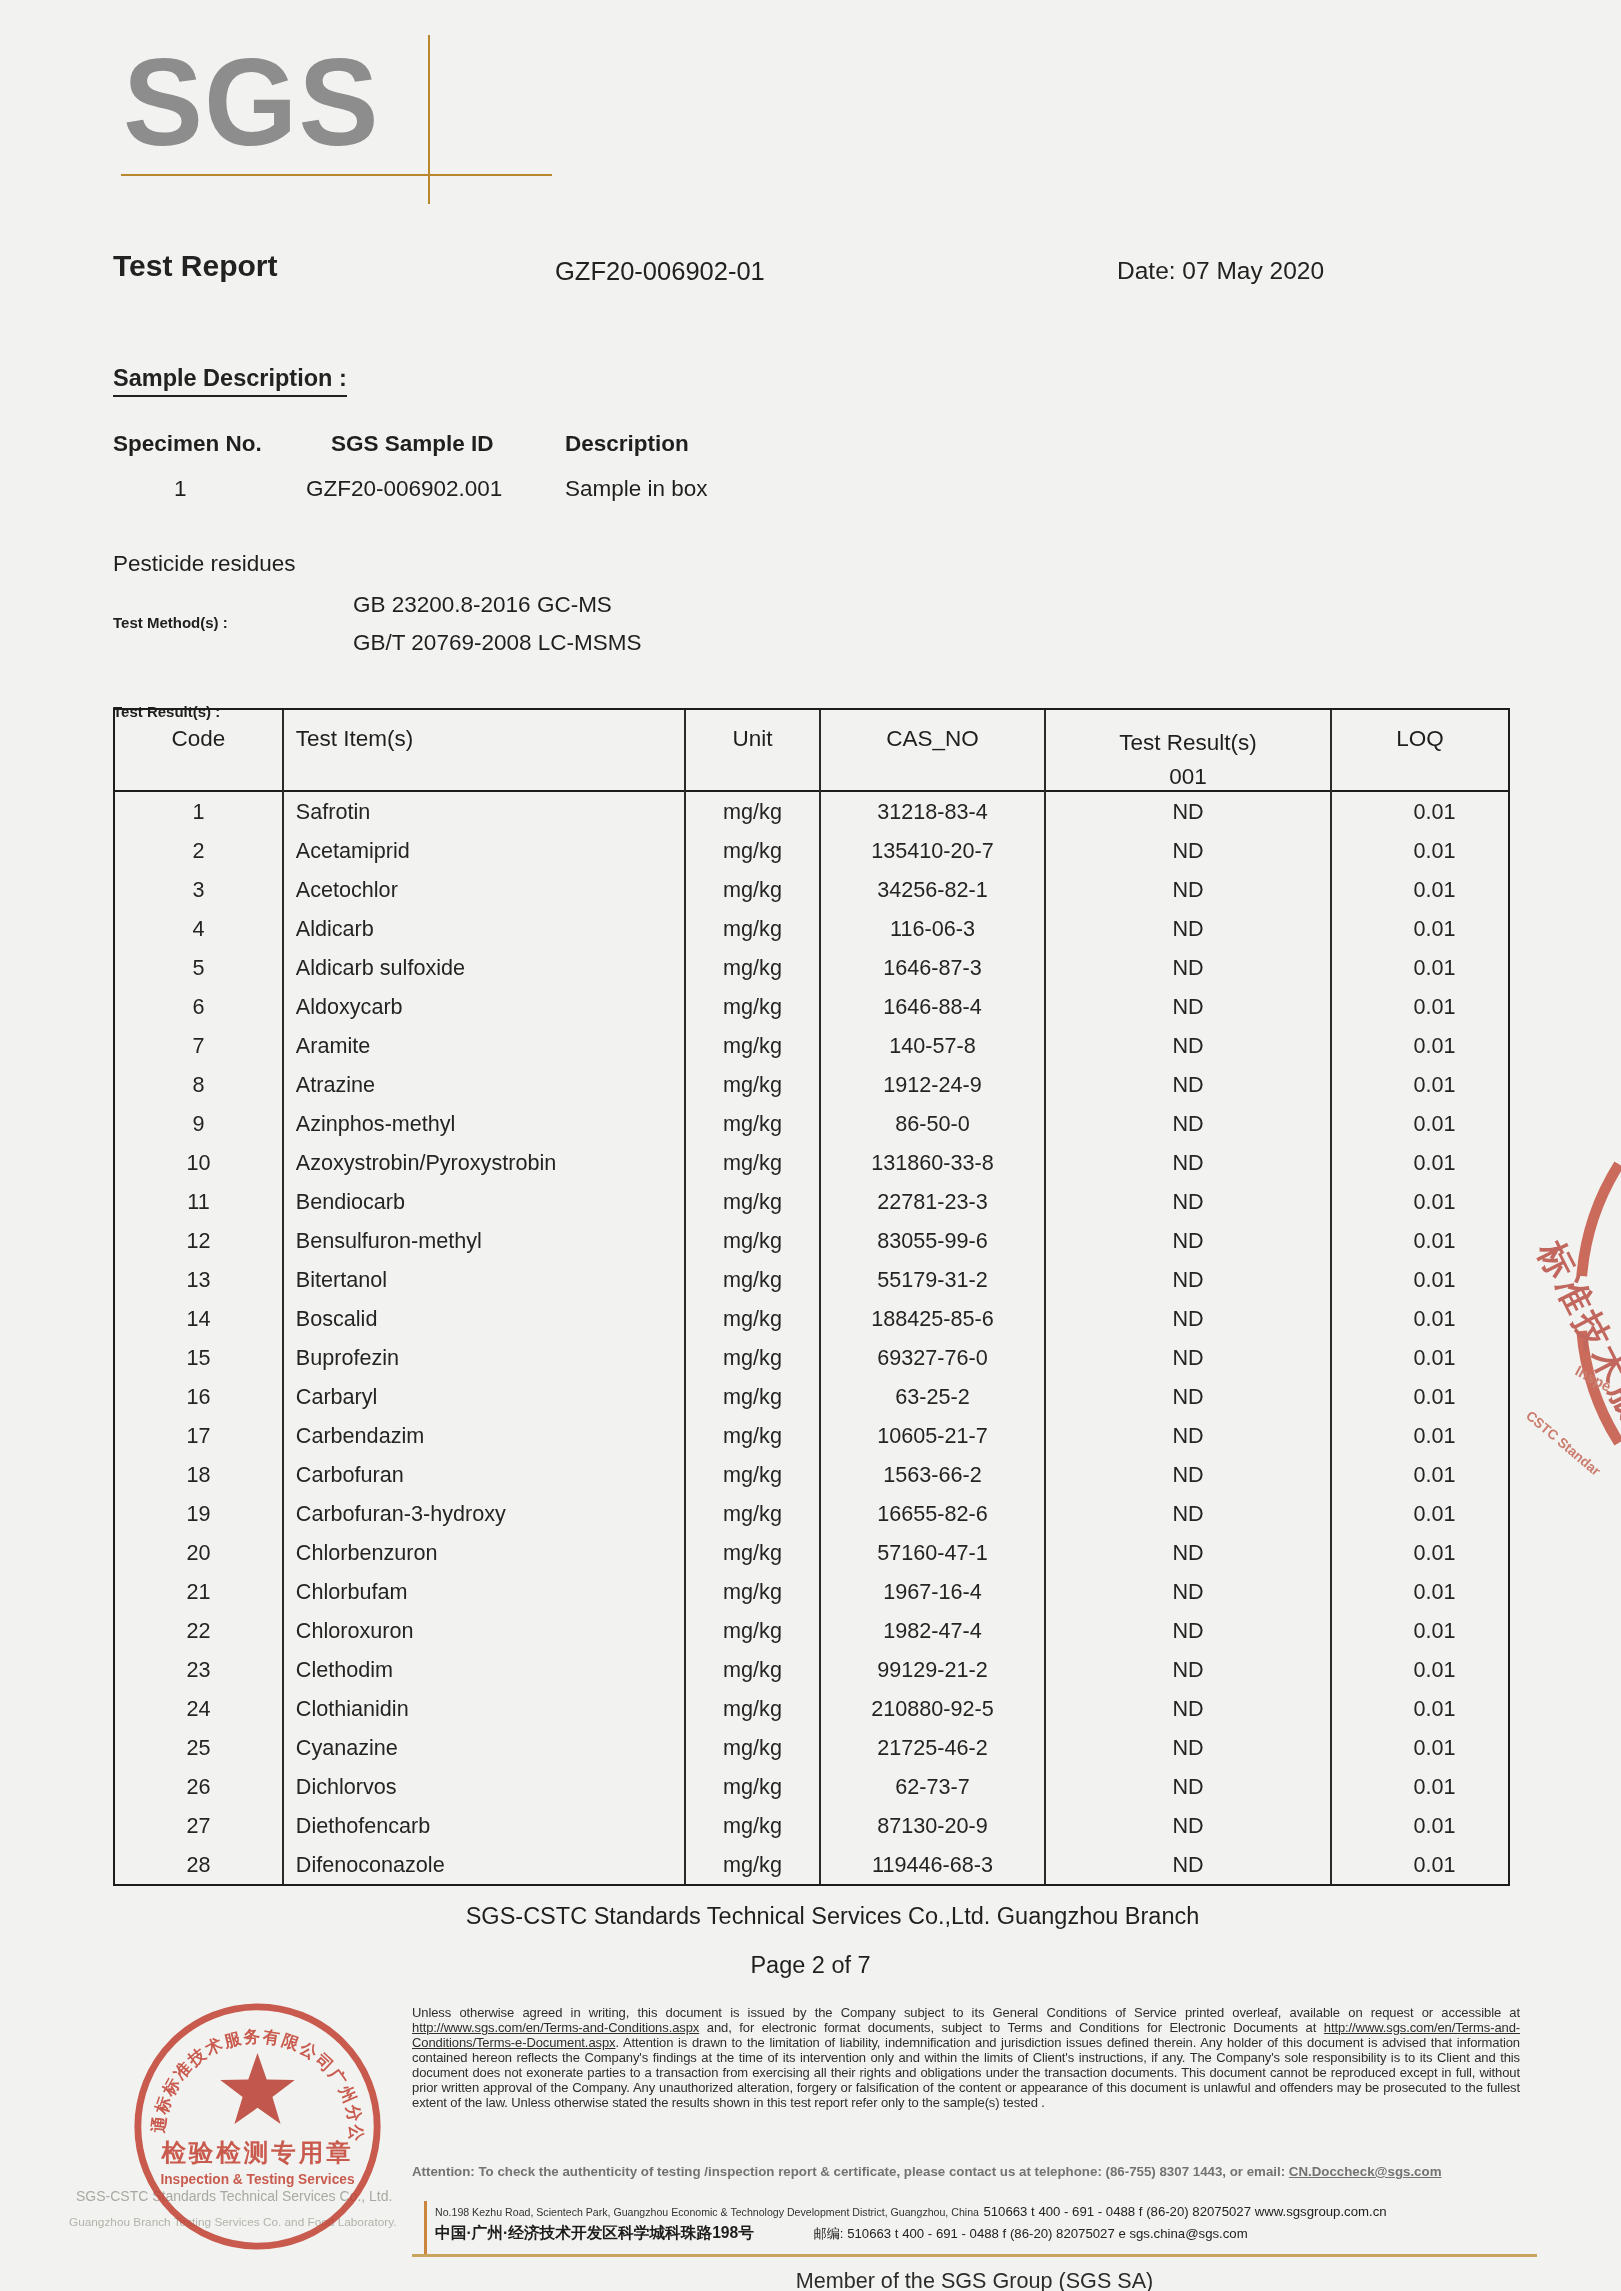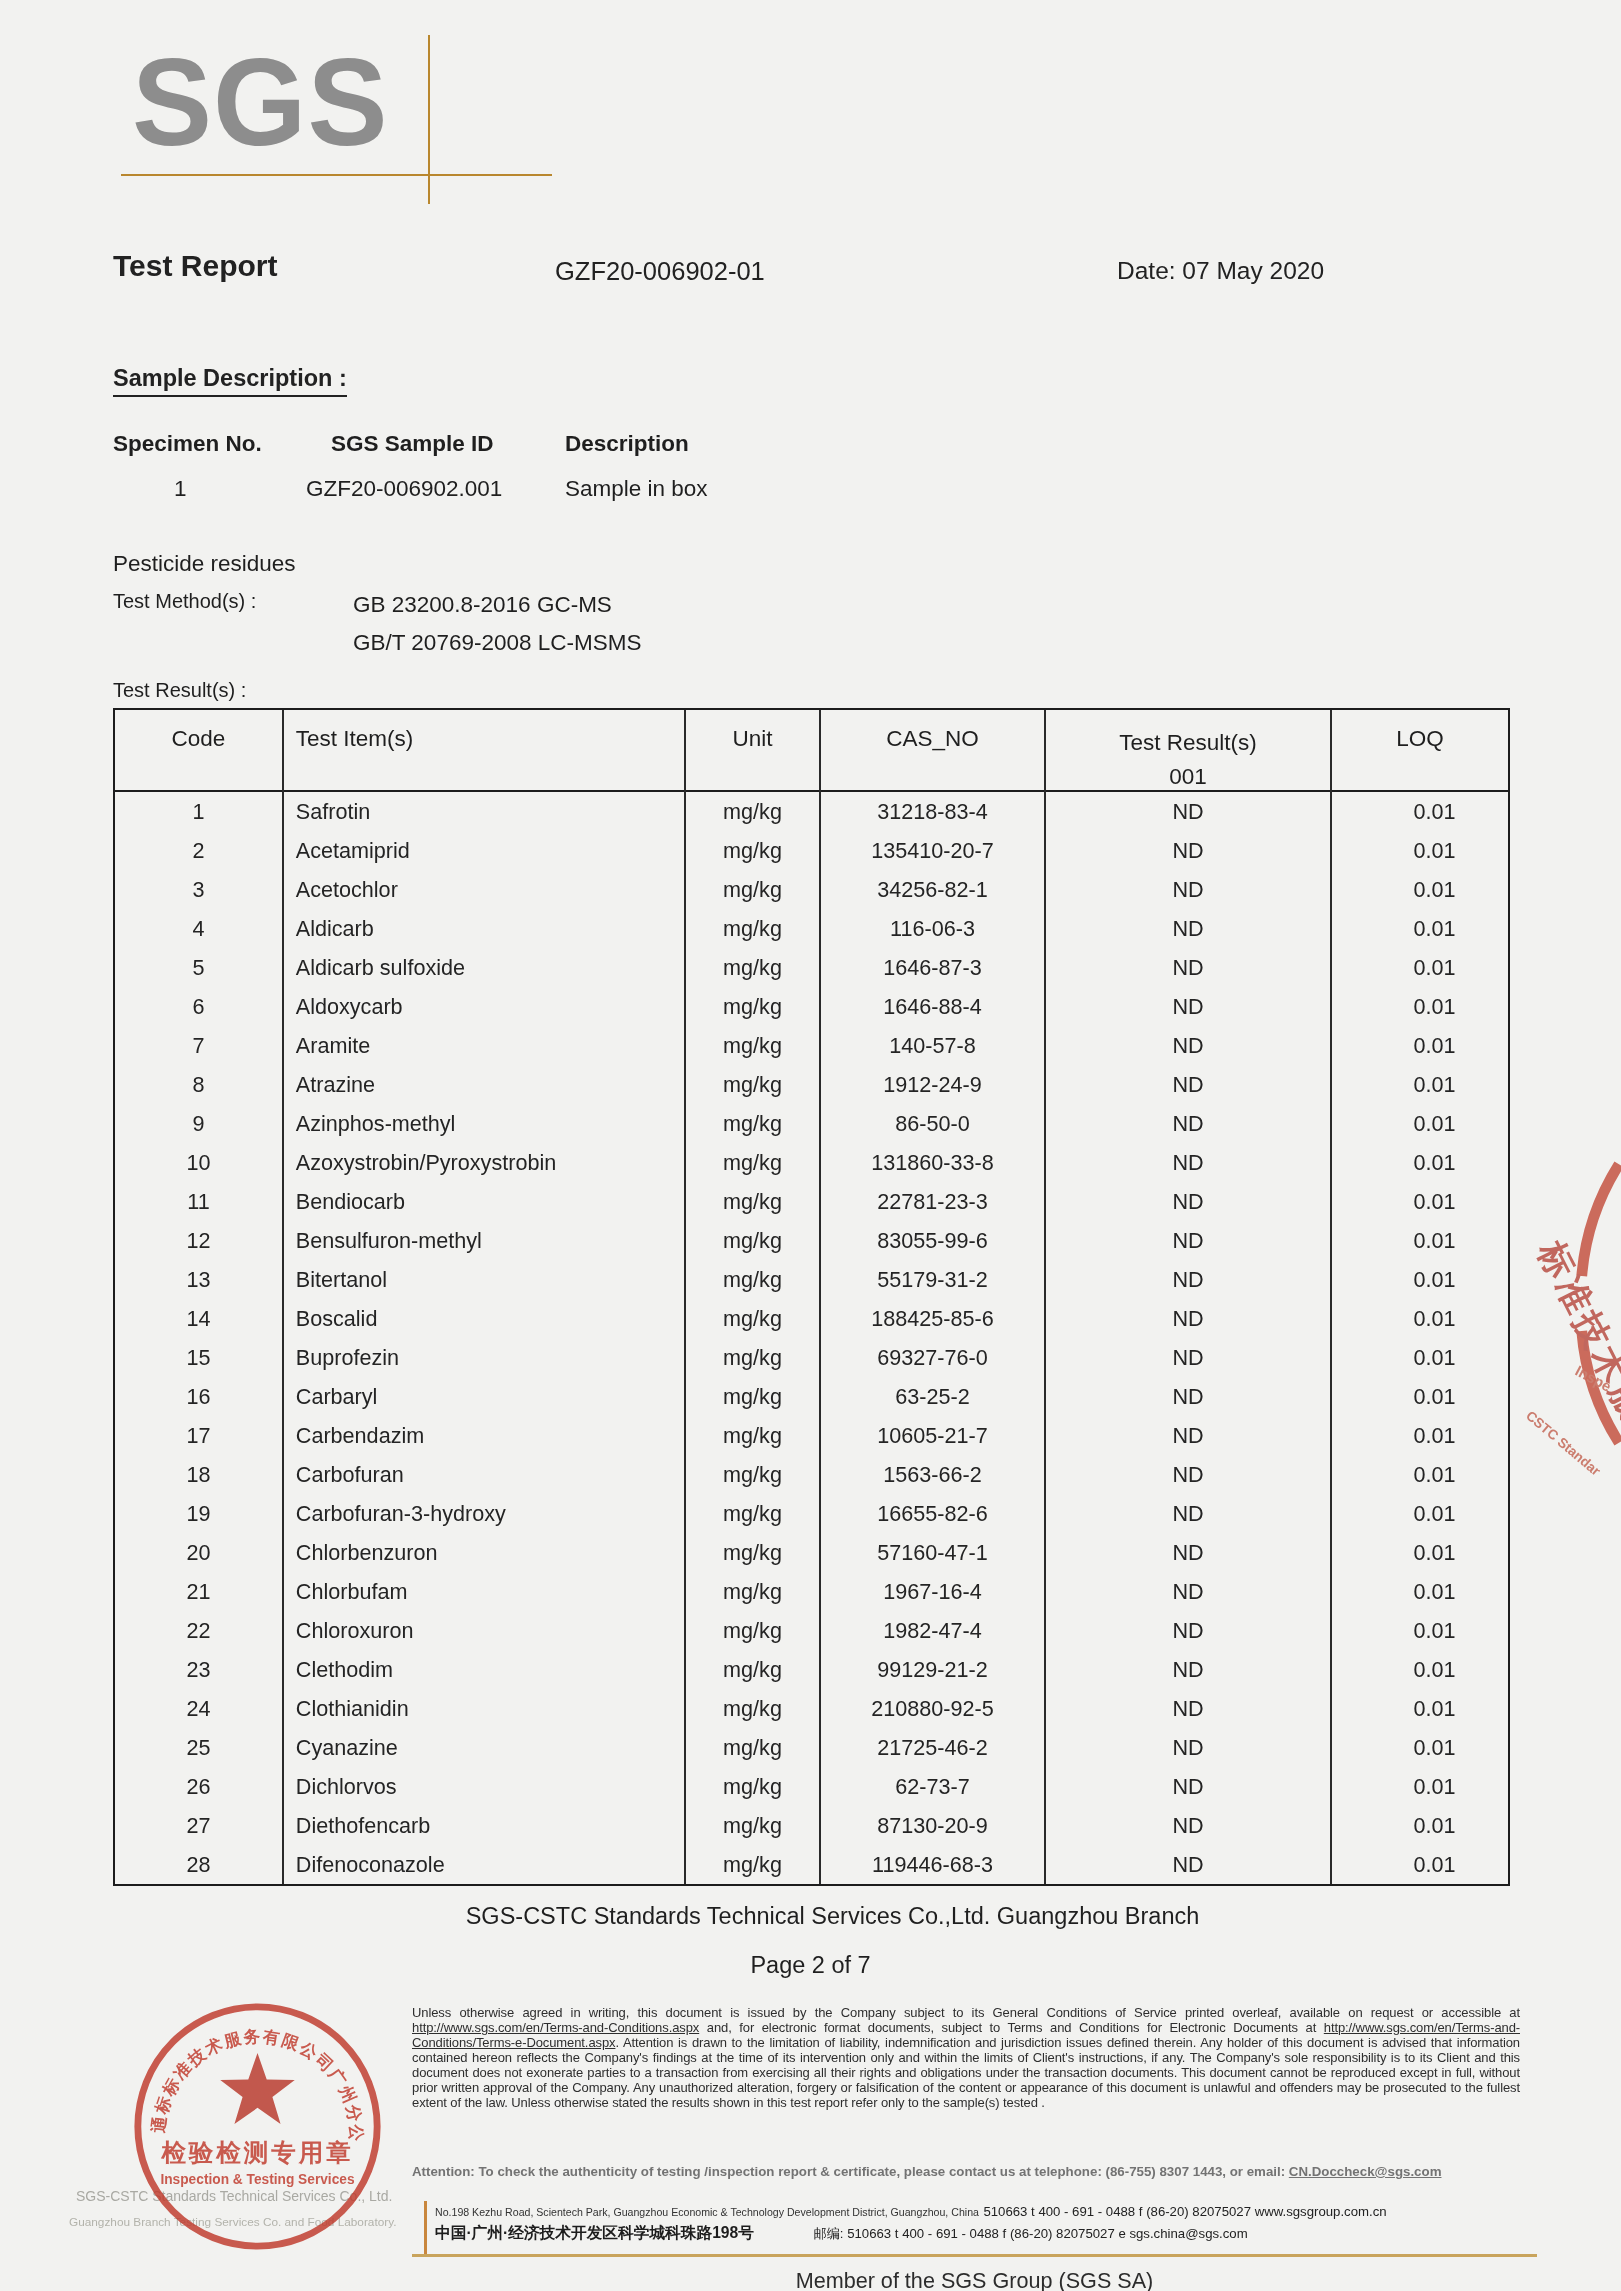--- a/index.html
+++ b/index.html
@@ -22,21 +22,21 @@
   .title{font-size:30px;font-weight:bold;color:#222;}
   .report-no{font-size:25.5px;color:#222;}
   .date{font-size:24.5px;color:#222;}
   .section-heading{
     font-size:23.5px;font-weight:bold;color:#222;
     border-bottom:2px solid #222;padding-bottom:2.9px;
   }
   .spec-head{font-size:22.5px;font-weight:bold;}
   .spec-val{font-size:22.5px;}
   .plain{font-size:22.5px;}
-  .bold-label{font-size:20px;font-weight:normal;}
+  .bold-label{font-size:15px;font-weight:bold;margin-top:24px;}
 
   
   .rtable{
     width:1397px;border:2.9px solid #1d1d1d;background:transparent;
     box-sizing:border-box;
   }
   .thead{
     display:grid;grid-template-columns:169px 402px 135px 225px 286px 1fr;
     height:82px;border-bottom:2.9px solid #1d1d1d;box-sizing:border-box;
   }
@@ -77,21 +77,21 @@
   .addr-mid{font-size:13.2px;color:#222;}
   .addr-cn{font-size:15.7px;font-weight:bold;color:#1d1d1d;}
   .member{font-size:21.6px;color:#2c2c2c;text-align:center;width:1125px;}
 
   .stamp-gray1{font-size:14px;color:#a9a9a3;white-space:nowrap;}
   .stamp-gray2{font-size:11.8px;color:#b3b3ab;white-space:nowrap;}
 </style>
 </head>
 <body>
 
-<div class="abs" style="left:132px;top:41px;">
+<div class="abs" style="left:123px;top:41px;">
   <div class="logo-text">SGS</div>
 </div>
 <div class="abs gold-hline" style="left:121px;top:174px;width:431px;"></div>
 <div class="abs gold-vline" style="left:428px;top:35px;height:169px;"></div>
 
 <div class="abs title" style="left:113px;top:249px;">Test Report</div>
 <div class="abs report-no" style="left:555px;top:257px;">GZF20-006902-01</div>
 <div class="abs date" style="left:1117px;top:257px;">Date: 07 May 2020</div>
 
 <div class="abs section-heading" style="left:113px;top:365px;">Sample Description :</div>

